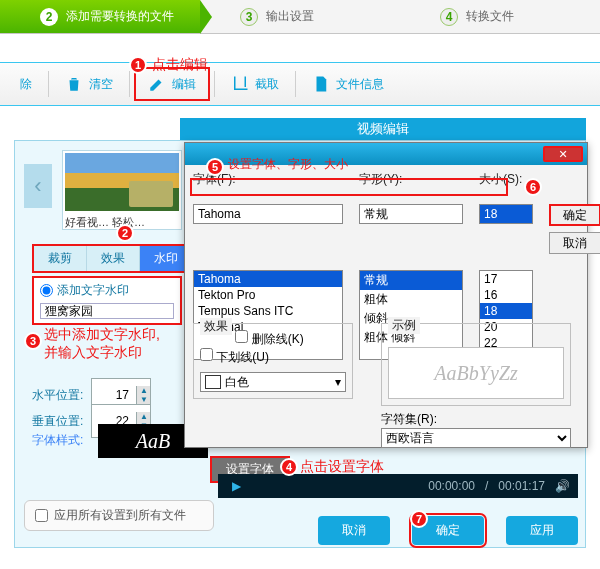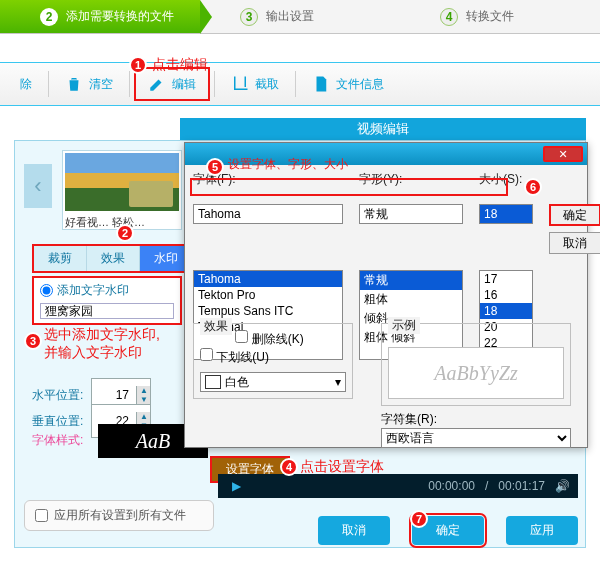--- a/index.html
+++ b/index.html
@@ -40,23 +40,23 @@
 .wm-box label{display:flex;align-items:center;gap:4px;color:#1176a0}
 .wm-box input[type=text]{width:100%;margin-top:4px;border:1px solid #aac;height:16px;padding:0 4px}
 
 
 .pos-row{position:absolute;left:32px;width:180px;display:flex;align-items:center;gap:8px;color:#1176a0}
 .pos-row .spin{display:flex;align-items:center;border:1px solid #9aa;background:#fff}
 .pos-row .spin input{width:44px;border:none;height:32px;text-align:center;padding-left:16px}
 .pos-row .spin .btns{display:flex;flex-direction:column}
 .pos-row .spin .btns span{width:14px;height:9px;background:#e2e2e2;border-left:1px solid #9aa;font-size:8px;line-height:9px;text-align:center;cursor:pointer}
 
-.font-lbl{position:absolute;left:32px;top:432px;color:#ec4899}
+.font-lbl{position:absolute;left:32px;top:432px;color:#3b82f6}
 .font-prev{position:absolute;left:98px;top:424px;width:110px;height:34px;background:#000;color:#fff;font:italic 20px Tahoma;display:flex;align-items:center;justify-content:center}
-.set-font-btn{position:absolute;left:210px;top:456px;padding:3px 14px;background:#a16207;color:#fff;border:2px solid #ef1616;cursor:pointer}
+.set-font-btn{position:absolute;left:210px;top:456px;padding:3px 14px;background:#737373;color:#fff;border:2px solid #ef1616;cursor:pointer}
 
 .apply-all{position:absolute;left:24px;top:500px;display:flex;align-items:center;gap:6px;color:#555;border:1px solid #ccc;border-radius:6px;padding:6px 10px;width:190px;background:#fafafa}
 
 
 .mediabar{position:absolute;left:218px;top:474px;right:22px;height:24px;background:#031e2c;color:#9fb8c2;display:flex;align-items:center;justify-content:flex-end;gap:10px;padding:0 8px;font-size:11px}
 .mediabar .play{margin-right:auto;margin-left:6px;color:#2fb4e8;cursor:pointer}
 
 
 .bottom-btns{position:absolute;right:22px;top:516px;display:flex;gap:22px}
 .bbtn{padding:6px 24px;border-radius:4px;background:#15a8df;color:#fff;cursor:pointer;border:none}

